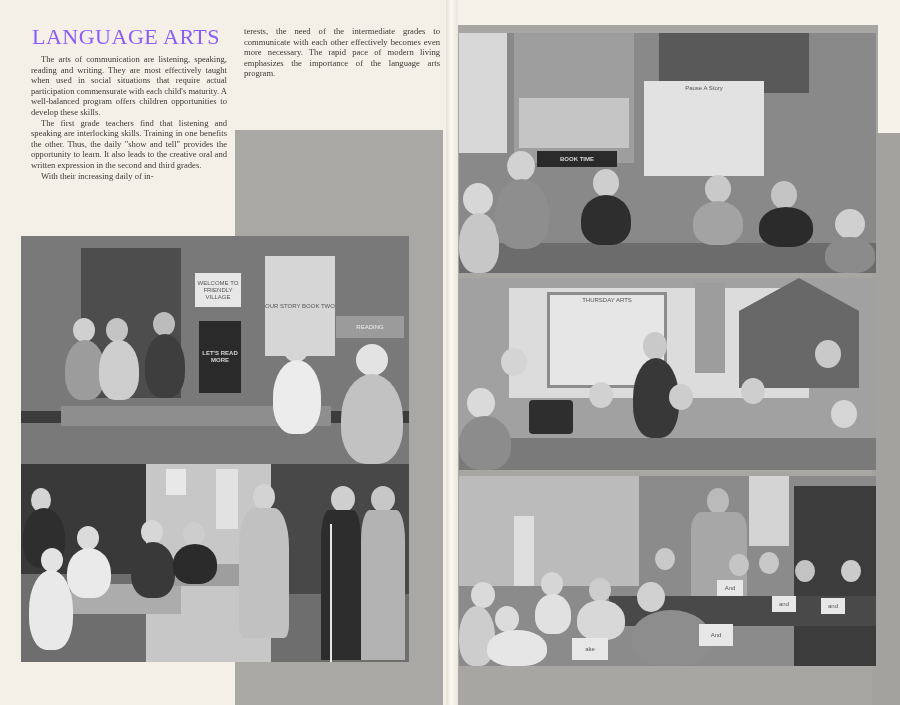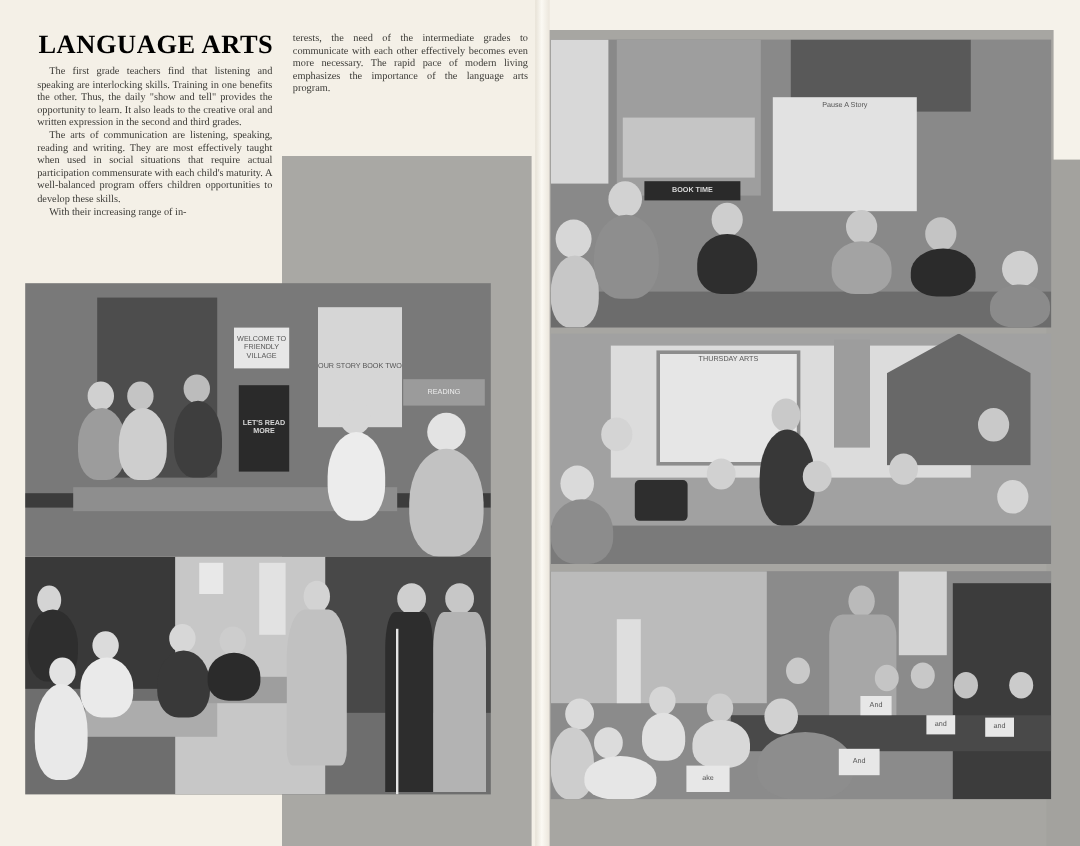--- a/index.html
+++ b/index.html
@@ -27,22 +27,22 @@
   .grey-panel-right {
     position:absolute; left:458px; top:25px; width:420px; height:680px;
     background:#a7a6a2;
   }
   .grey-strip-right {
     position:absolute; left:872px; top:133px; width:28px; height:572px;
     background:#a3a29e;
   }
   .title {
     position:absolute; left:32px; top:24px; margin:0;
-    font-family:"Liberation Serif", serif; font-weight:bold;
-    font-size:22px; letter-spacing:0.5px; color:#000000;
+    font-family:"Liberation Serif", serif; font-weight:normal;
+    font-size:22px; letter-spacing:0.5px; color:#8b5cf6;
   }
   .col {
     position:absolute; font-family:"Liberation Serif", serif;
     font-size:8.6px; line-height:10.6px; color:#3a3935;
     text-align:justify;
   }
   .col p { margin:0; text-indent:10px; }
   .col1 { left:31px; top:54px; width:196px; }
   .col2 { left:244px; top:26px; width:196px; }
   .col2 p.first { text-indent:0; }
@@ -78,23 +78,23 @@
 <div class="page-left"></div>
 <div class="page-right"></div>
 <div class="gutter"></div>
 <div class="grey-panel-left"></div>
 <div class="grey-panel-right"></div>
 <div class="grey-strip-right"></div>
 
 <h1 class="title">LANGUAGE ARTS</h1>
 
 <div class="col col1">
+  <p>The arts of communication are listening, speaking, reading and writing. They are most effectively taught when used in social situations that require actual participation commensurate with each child's maturity. A well-balanced program offers children opportunities to develop these skills.</p>
   <p>The first grade teachers find that listening and speaking are interlocking skills. Training in one benefits the other. Thus, the daily "show and tell" provides the opportunity to learn. It also leads to the creative oral and written expression in the second and third grades.</p>
-  <p>The arts of communication are listening, speaking, reading and writing. They are most effectively taught when used in social situations that require actual participation commensurate with each child's maturity. A well-balanced program offers children opportunities to develop these skills.</p>
-  <p>With their increasing range of in-</p>
+  <p>With their increasing daily of in-</p>
 </div>
 
 <div class="col col2">
   <p class="first">terests, the need of the intermediate grades to communicate with each other effectively becomes even more necessary. The rapid pace of modern living emphasizes the importance of the language arts program.</p>
 </div>
 
 <div class="photo" id="p1">
   <div class="shape" style="left:60px;top:12px;width:100px;height:150px;background:#4e4d4a;"></div>
   <div class="shape" style="left:0;top:175px;width:388px;height:12px;background:#3d3c39;"></div>
   <div class="shape" style="left:40px;top:170px;width:270px;height:20px;background:#8f8e89;"></div>

